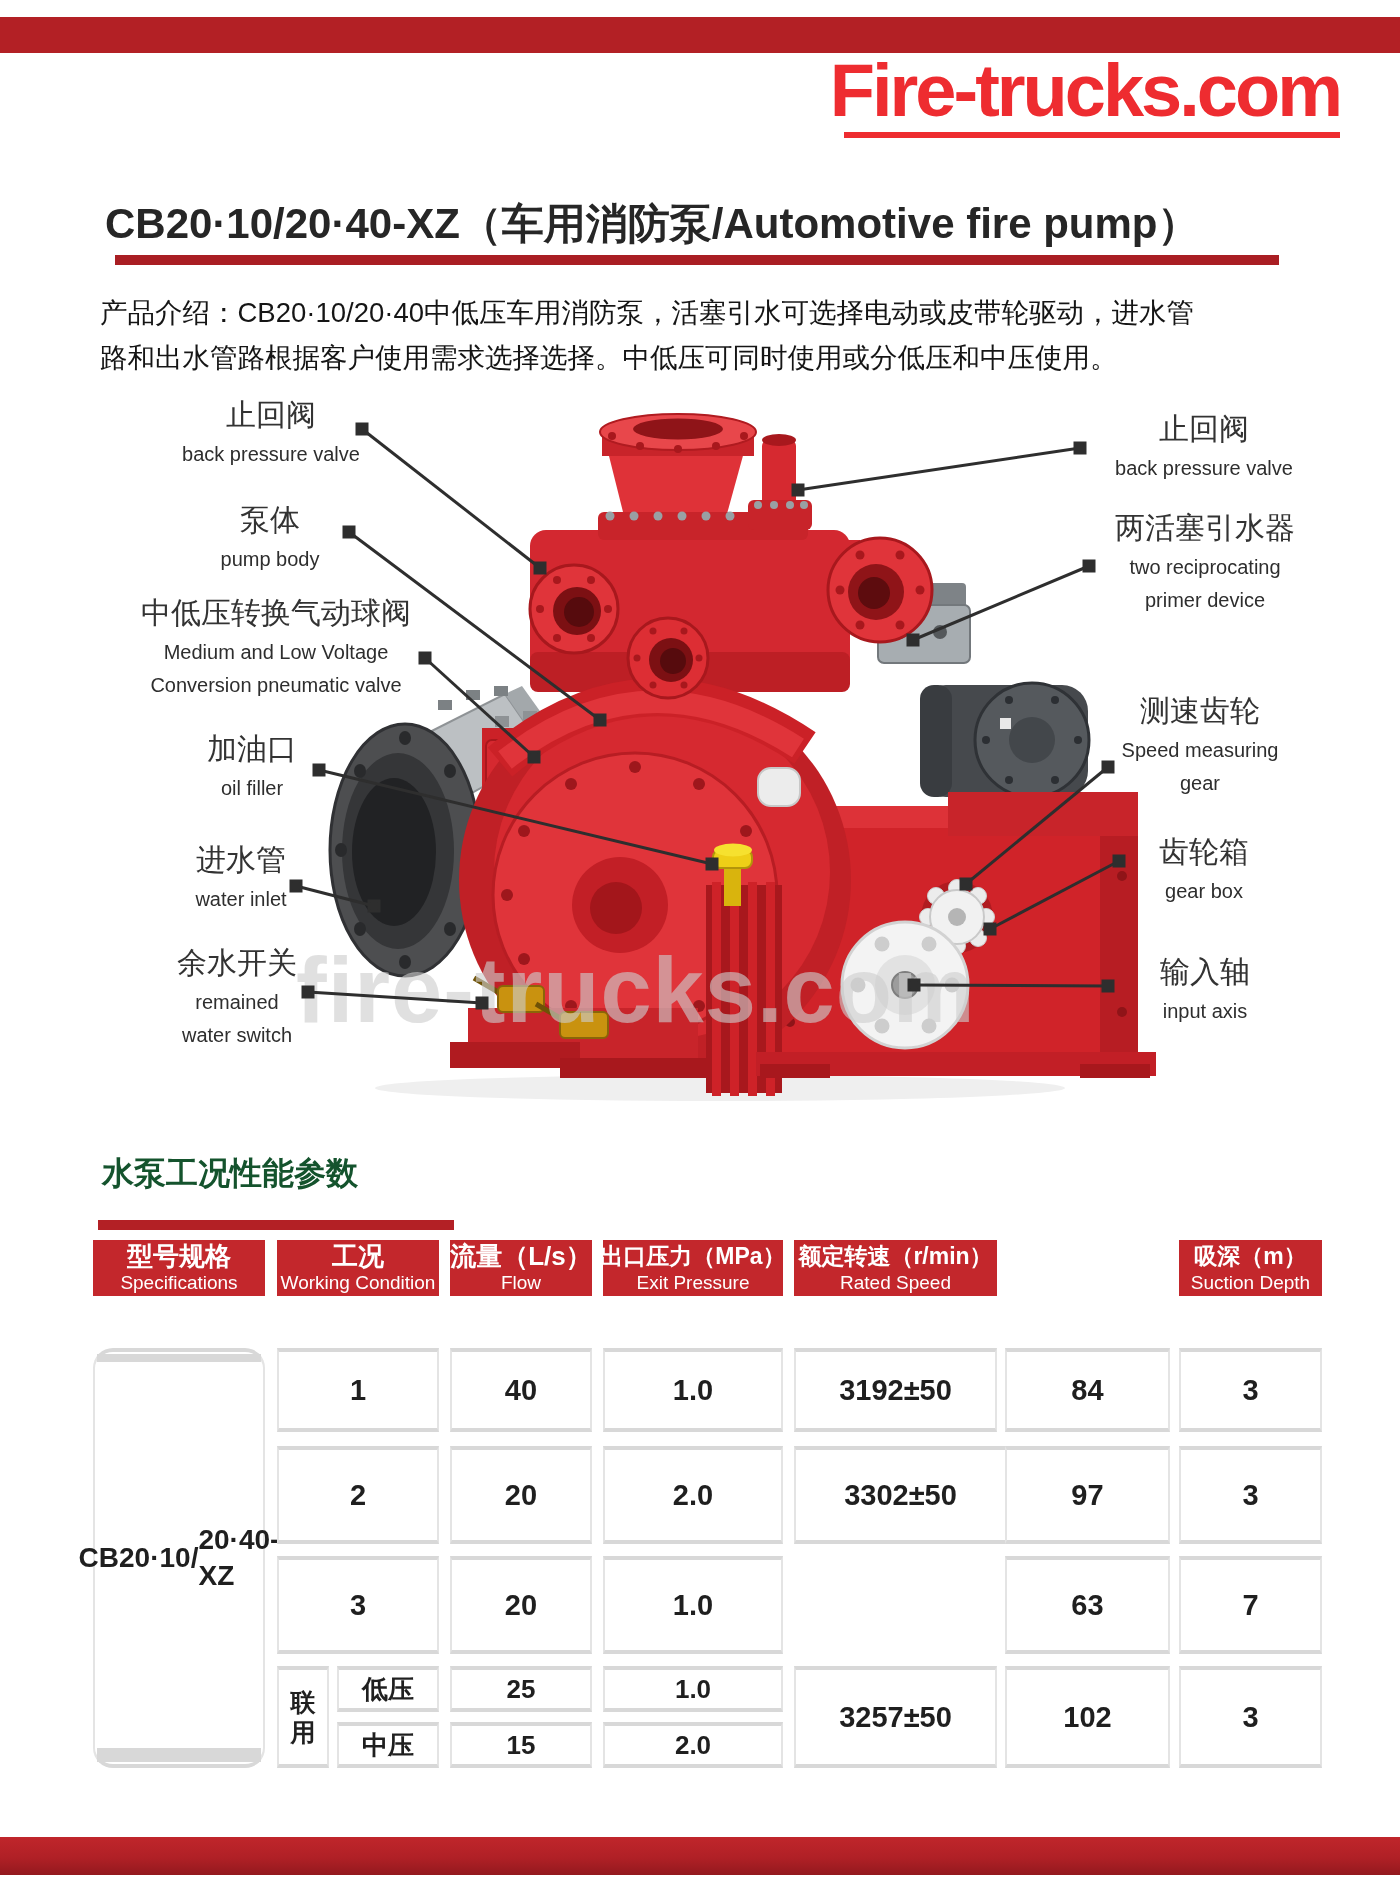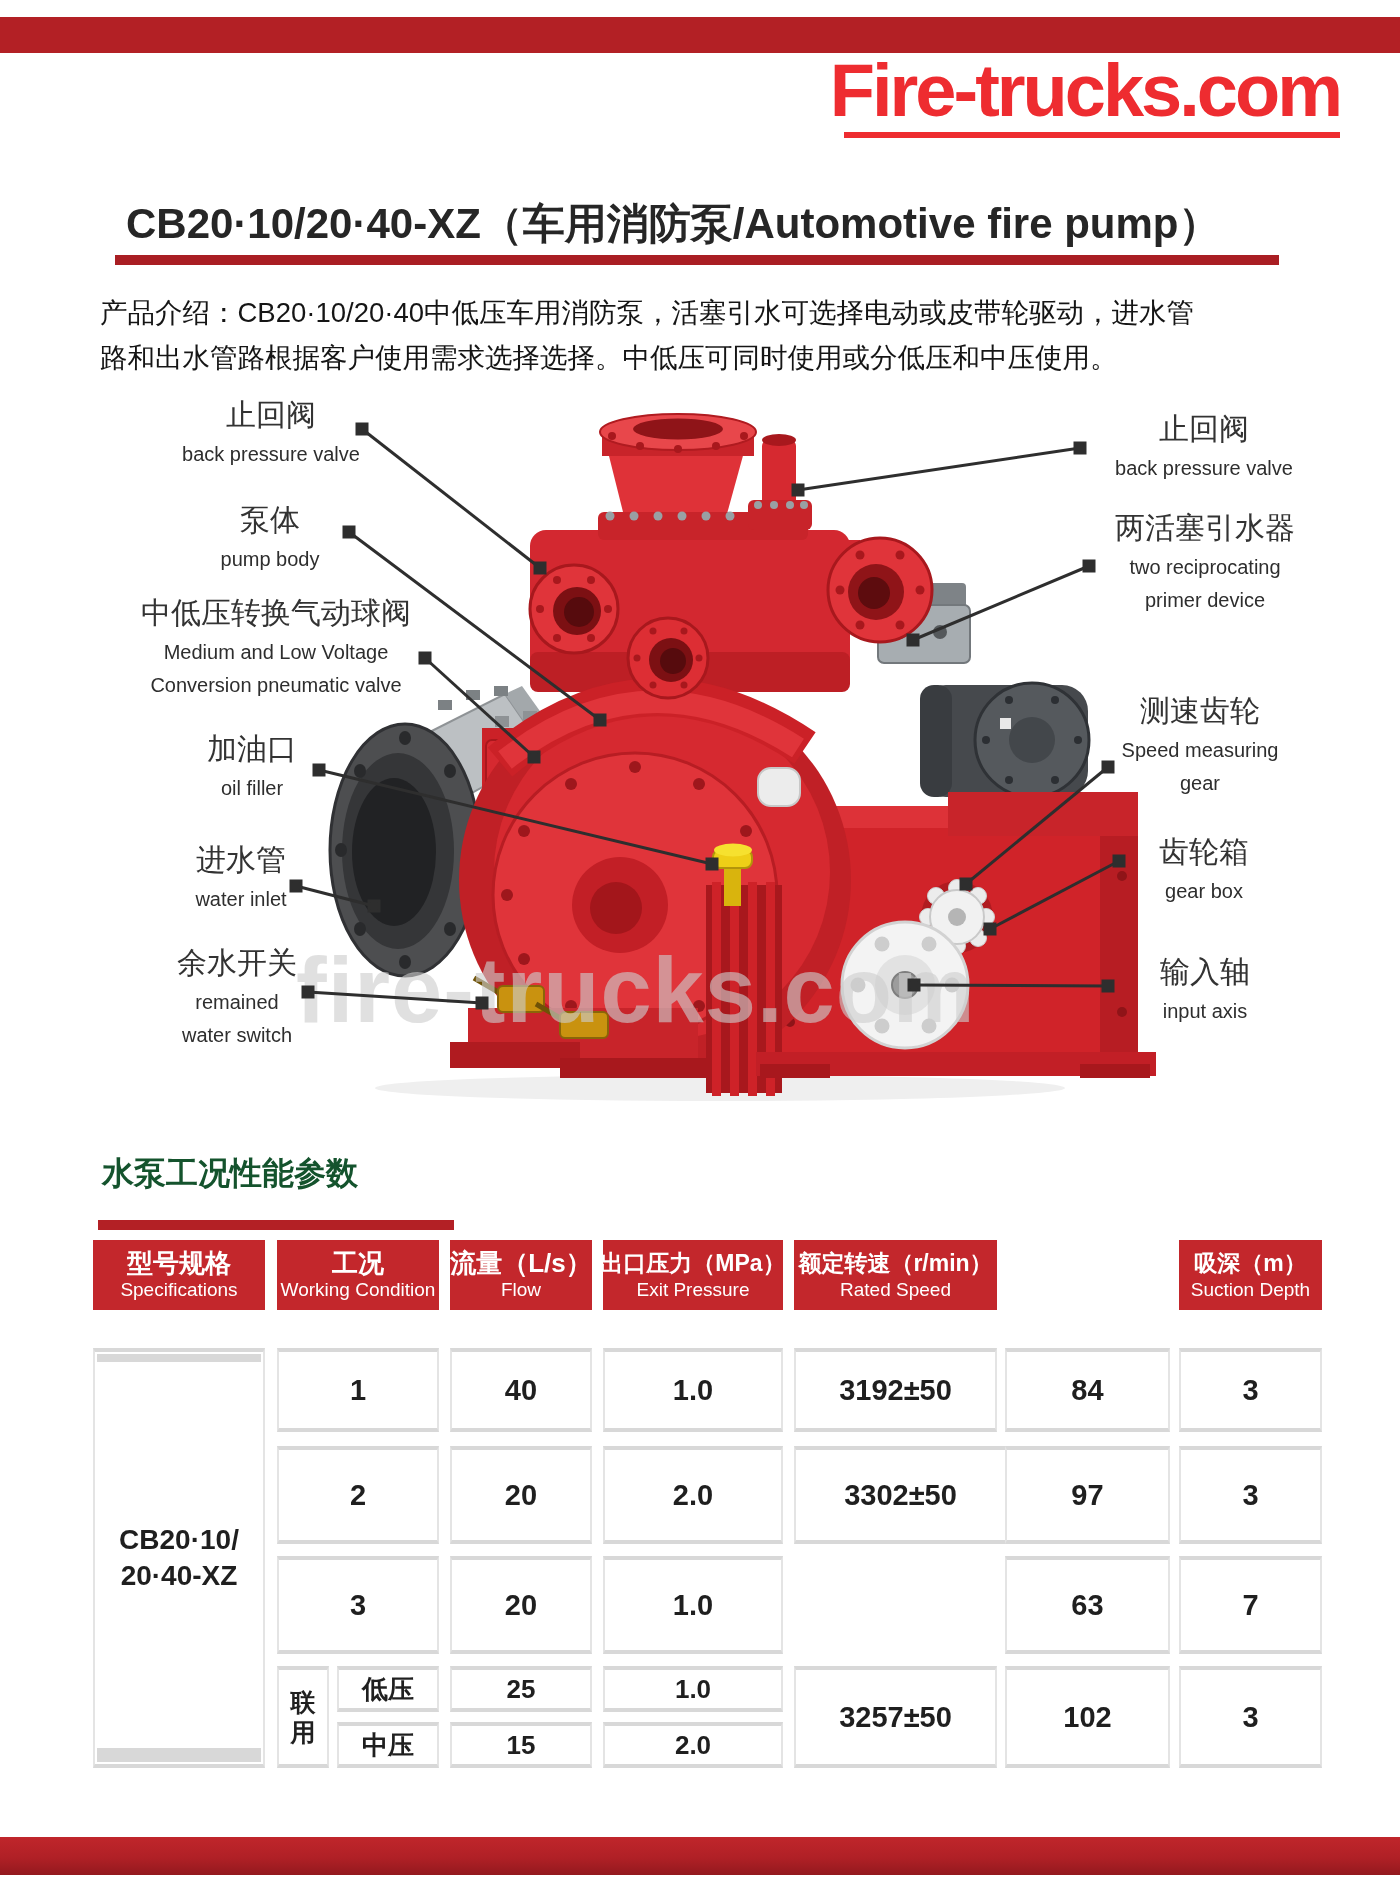--- a/index.html
+++ b/index.html
@@ -9,44 +9,44 @@
 
   
   .topbar{left:0;top:17px;width:1400px;height:36px;background:#b32025;}
   .bottombar{left:0;top:1837px;width:1400px;height:38px;background:linear-gradient(180deg,#c0262b 0%,#b02026 55%,#93191e 100%);}
 
   
   .logo{top:54px;right:60px;width:700px;text-align:right;font-size:74px;font-weight:800;letter-spacing:-3px;color:#ee2c30;line-height:74px;}
   .logo-underline{top:132px;right:60px;width:496px;height:6px;background:#ee2c30;}
 
   
-  .title{left:126px;top:196px;width:1200px;font-size:42px;font-weight:700;color:#262626;letter-spacing:0px;}
+  .title{left:105px;top:196px;width:1200px;font-size:42px;font-weight:700;color:#262626;letter-spacing:0px;}
   .title-underline{left:115px;top:255px;width:1164px;height:10px;background:#a91e23;}
   .intro{left:100px;top:290px;width:1215px;font-size:27.5px;line-height:45px;color:#151515;font-weight:500;}
 
   
   .callout{transform:translateX(-50%);text-align:center;white-space:nowrap;}
   .c-zh{font-size:30px;font-weight:500;color:#333333;line-height:30px;}
   .c-en{font-size:20px;font-weight:400;color:#2e2e2e;line-height:33px;}
   .c-en.first{margin-top:8px;}
   .watermark{left:296px;top:944px;font-size:92px;font-weight:700;letter-spacing:1px;color:rgba(205,205,205,0.62);line-height:92px;}
 
   
   .section-heading{left:102px;top:1152px;font-size:32px;font-weight:700;color:#14532d;}
   .section-underline{left:98px;top:1220px;width:356px;height:10px;background:#b32025;}
 
   
-  .th{top:1240px;height:70px;background:#c3272c;color:#ffffff;display:flex;flex-direction:column;align-items:center;justify-content:center;box-sizing:border-box;}
+  .th{top:1240px;height:56px;background:#c3272c;color:#ffffff;display:flex;flex-direction:column;align-items:center;justify-content:center;box-sizing:border-box;}
   .th-zh{font-size:26px;font-weight:600;line-height:30px;white-space:nowrap;}
   .th-zh.small{font-size:23px;}
   .th-en{font-size:19px;font-weight:400;line-height:24px;white-space:nowrap;}
   .td{background:#ffffff;border:2px solid #e4e4e4;border-top:4px solid #d8d8d8;border-bottom:4px solid #d8d8d8;box-sizing:border-box;display:flex;align-items:center;justify-content:center;}
   .num{font-size:29px;font-weight:700;color:#1f1f1f;}
   .num-sm{font-size:26px;font-weight:700;color:#1f1f1f;}
-  .spec-cell{flex-direction:column;}
+  .spec-cell{border-radius:20px;}
   .spec-line{font-size:28px;font-weight:700;color:#1f1f1f;line-height:36px;}
   .spec-strip-top{position:absolute;left:2px;top:2px;right:2px;height:8px;background:#d8d8d8;}
   .spec-strip-bottom{position:absolute;left:2px;bottom:2px;right:2px;height:14px;background:#d8d8d8;}
   .vchar{display:block;font-size:25px;font-weight:700;color:#1f1f1f;line-height:30px;}
 
   svg.layer{position:absolute;left:0;top:0;pointer-events:none;}
 </style>
 </head>
 <body>
 

